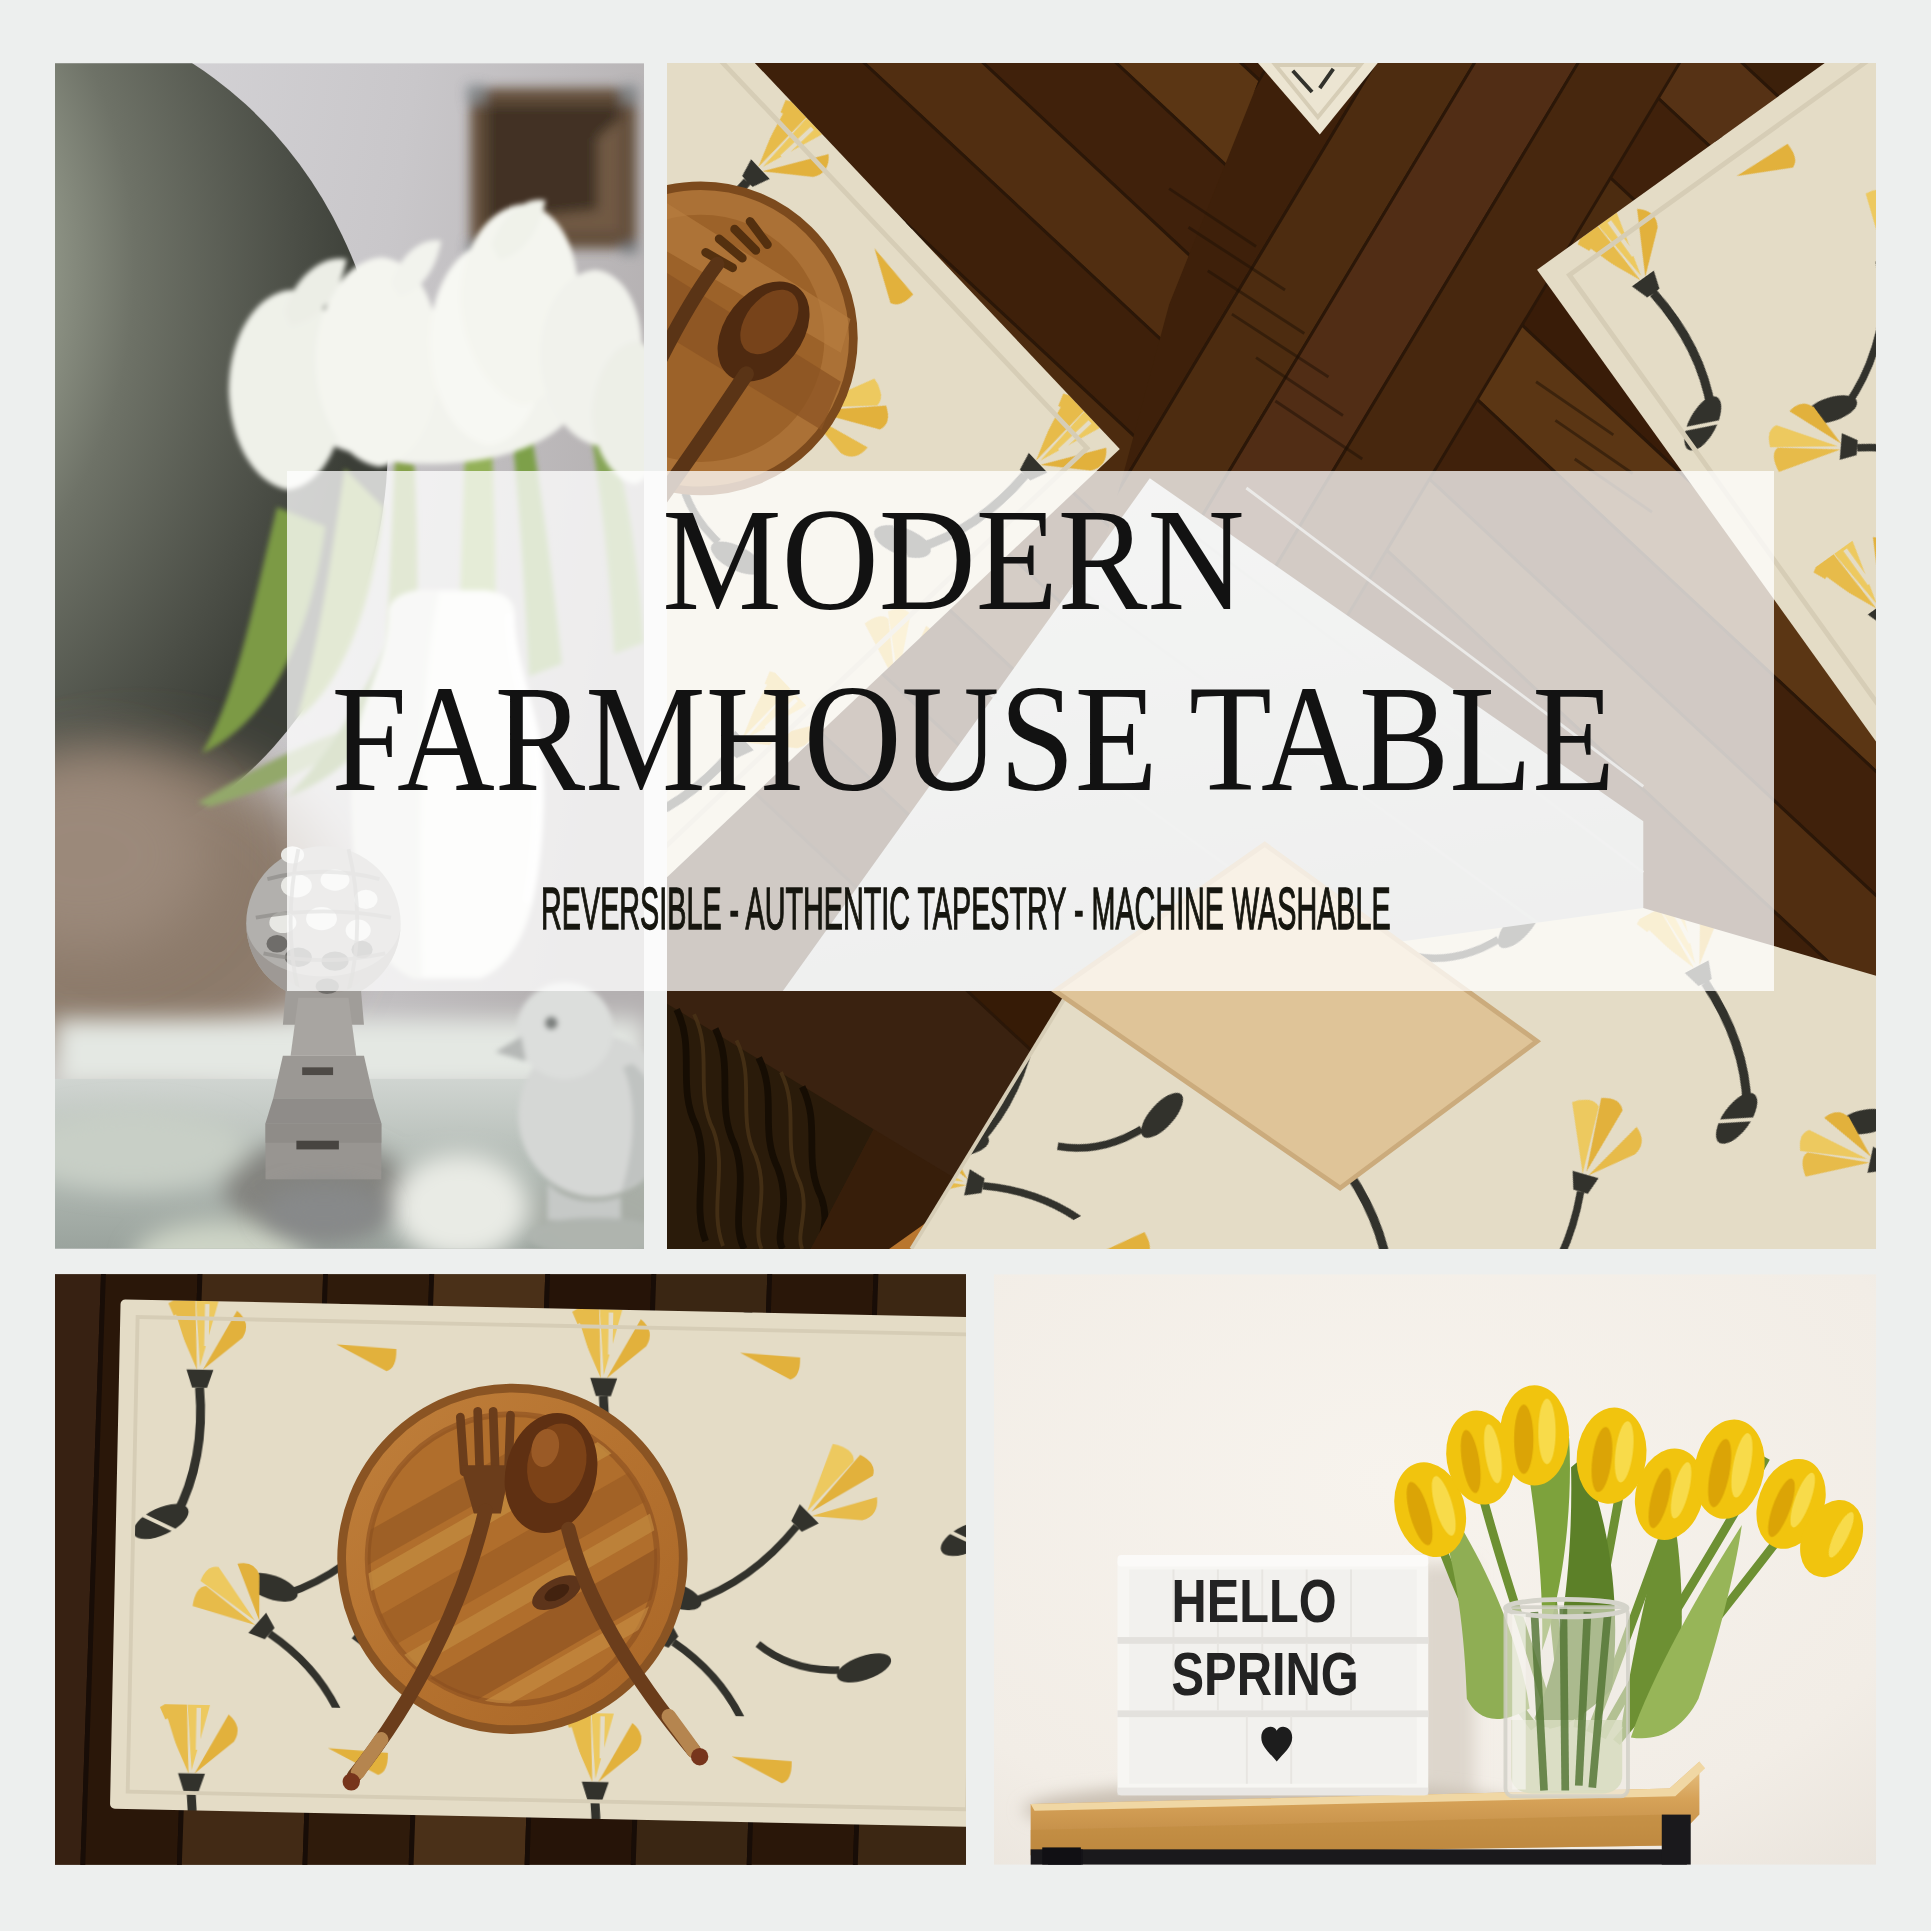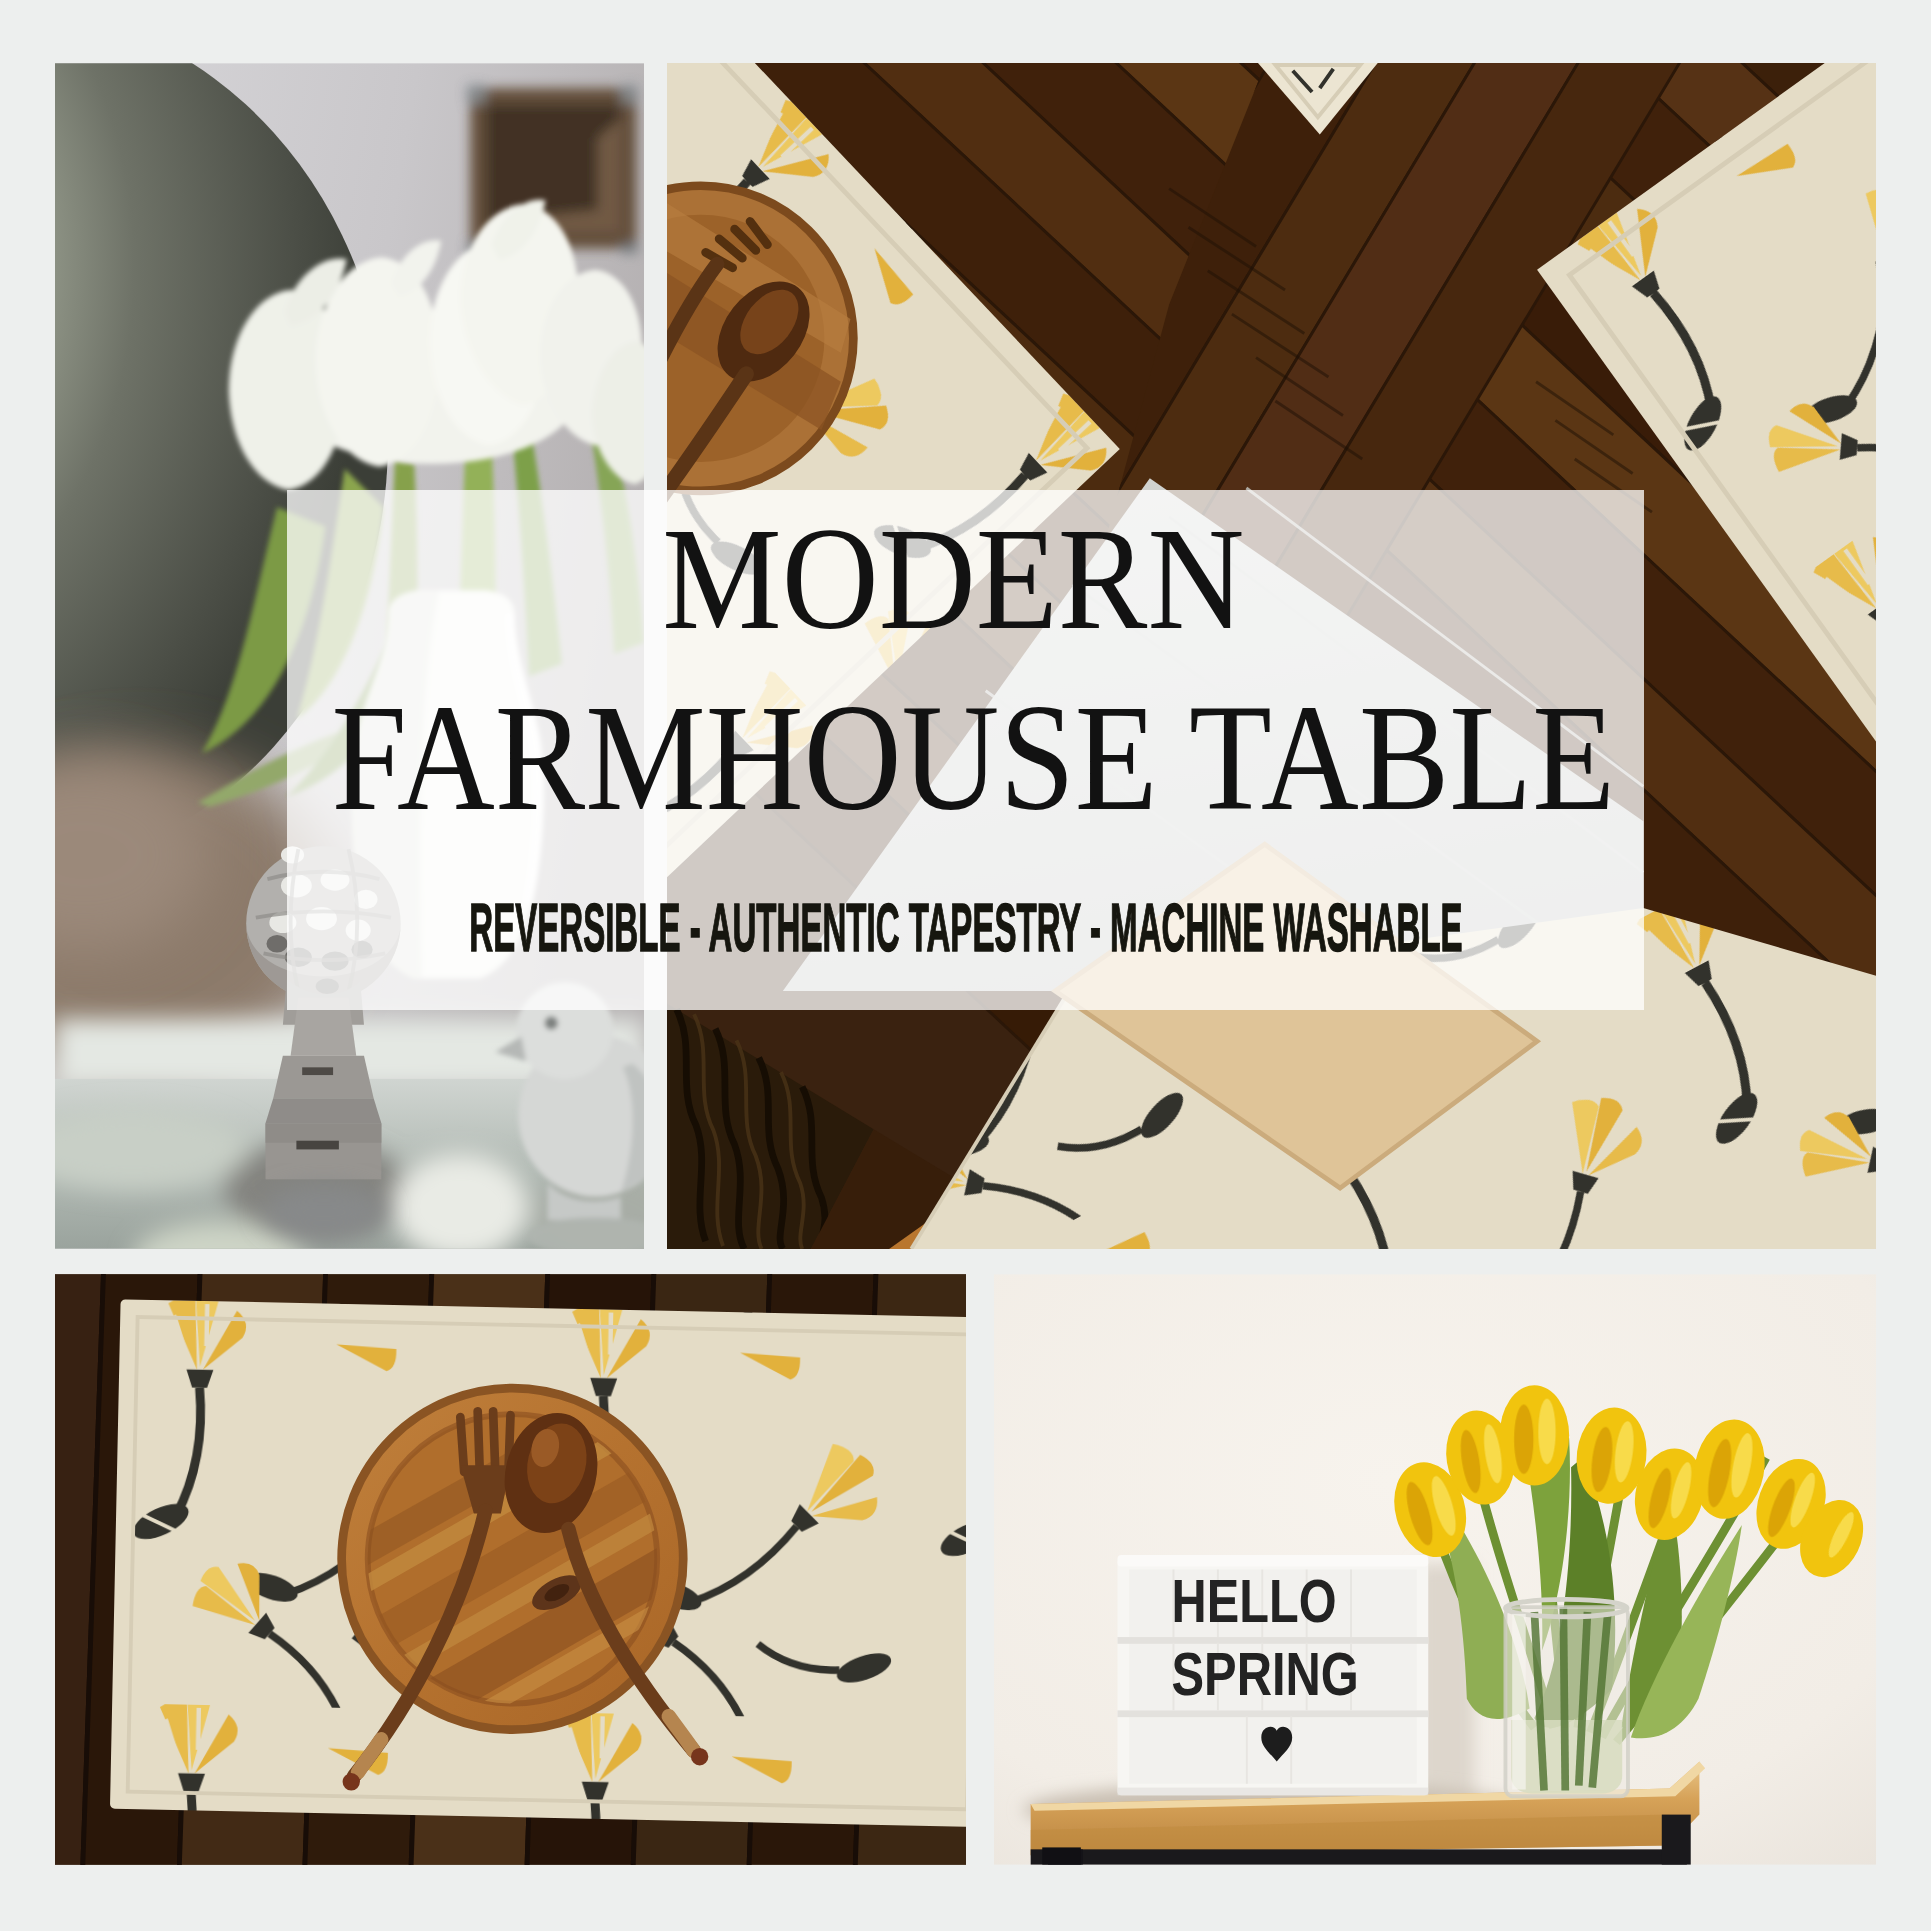--- a/index.html
+++ b/index.html
@@ -1,23 +1,23 @@
 <!DOCTYPE html>
 <html><head>
 <meta charset="utf-8">
 <style>
 html,body{margin:0;padding:0}
 .page{position:relative;width:1931px;height:1931px;background:#edefee;overflow:hidden;font-family:"Liberation Sans",sans-serif}
 .ph{position:absolute}
-.overlay{position:absolute;left:287px;top:490px;width:1357px;height:520px;background:rgba(255,255,255,0.76)}
+.overlay{position:absolute;left:287px;top:471px;width:1487px;height:520px;background:rgba(255,255,255,0.76)}
 .t1{position:absolute;left:0;top:16.4px;width:1357px;display:flex;justify-content:center;font-family:"Liberation Serif",serif;font-size:146px;line-height:146px;color:#121212;white-space:nowrap}
 .t1 span{display:block;flex:0 0 auto;position:relative;left:-12.6px;transform:scaleX(0.92);transform-origin:50% 50%}
 .t2{position:absolute;left:0;top:191px;width:1357px;display:flex;justify-content:center;font-family:Liberation Serif, serif;font-size:153px;line-height:153px;color:#121212;white-space:nowrap}
 .t2 span{display:block;flex:0 0 auto;position:relative;left:7.7px;transform:scaleX(0.886);transform-origin:50% 50%}
-.t3{position:absolute;left:0;top:391px;width:1357px;display:flex;justify-content:center;font-family:"Liberation Sans",sans-serif;font-weight:700;font-size:69px;line-height:93px;color:#16160f;white-space:nowrap;-webkit-text-stroke:1.4px #16160f}
+.t3{position:absolute;left:0;top:391px;width:1357px;display:flex;justify-content:center;font-family:"Liberation Sans",sans-serif;font-weight:400;font-size:60px;line-height:93px;color:#16160f;white-space:nowrap;-webkit-text-stroke:1.4px #16160f}
 .t3 span{display:block;flex:0 0 auto;transform:scaleX(0.479);transform-origin:50% 50%}
 </style>
 </head>
 <body>
 <div class="page">
 
 <svg class="ph" style="left:55px;top:63px" width="589" height="1186" viewBox="0 0 610 1228">
 <defs>
 <radialGradient id="mirG" cx="18%" cy="30%" r="80%">
 <stop offset="0" stop-color="#e6ebdd"></stop>

